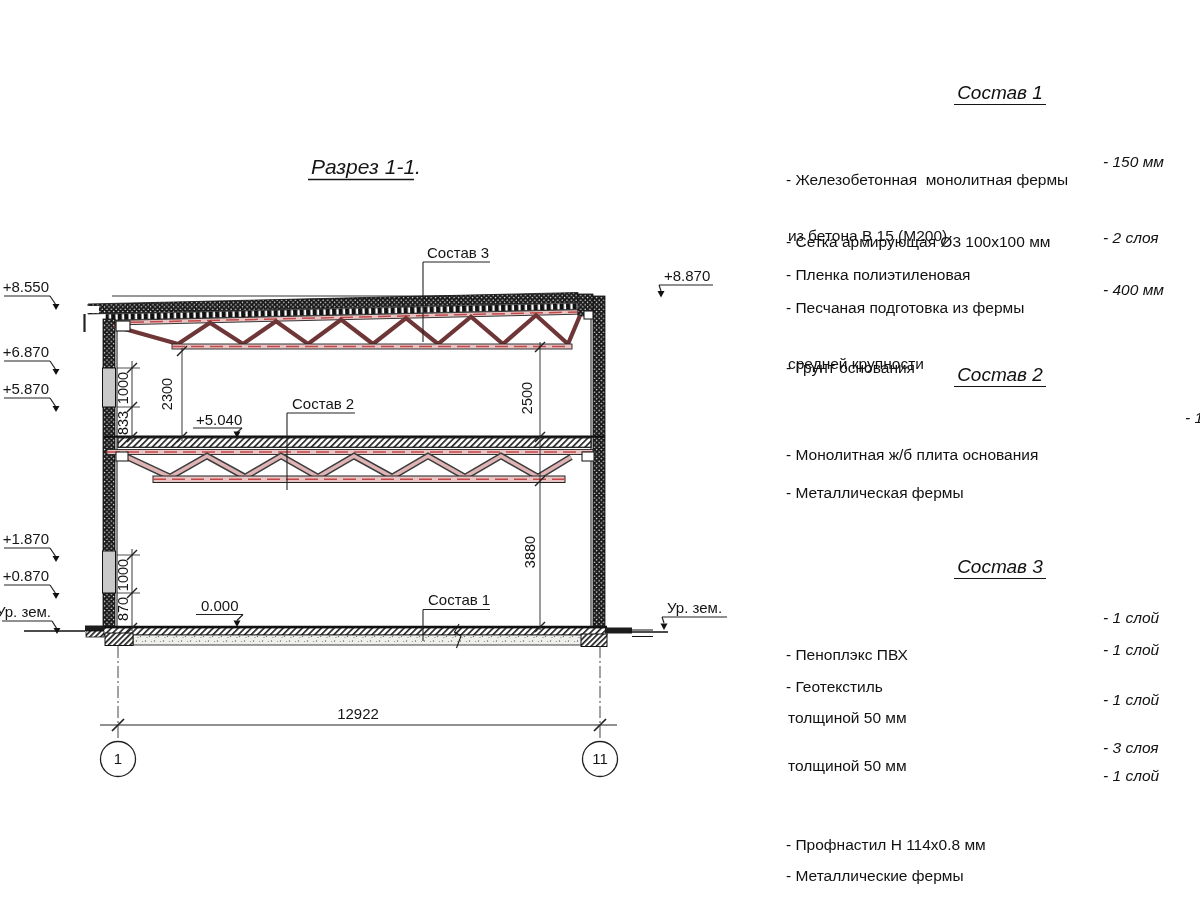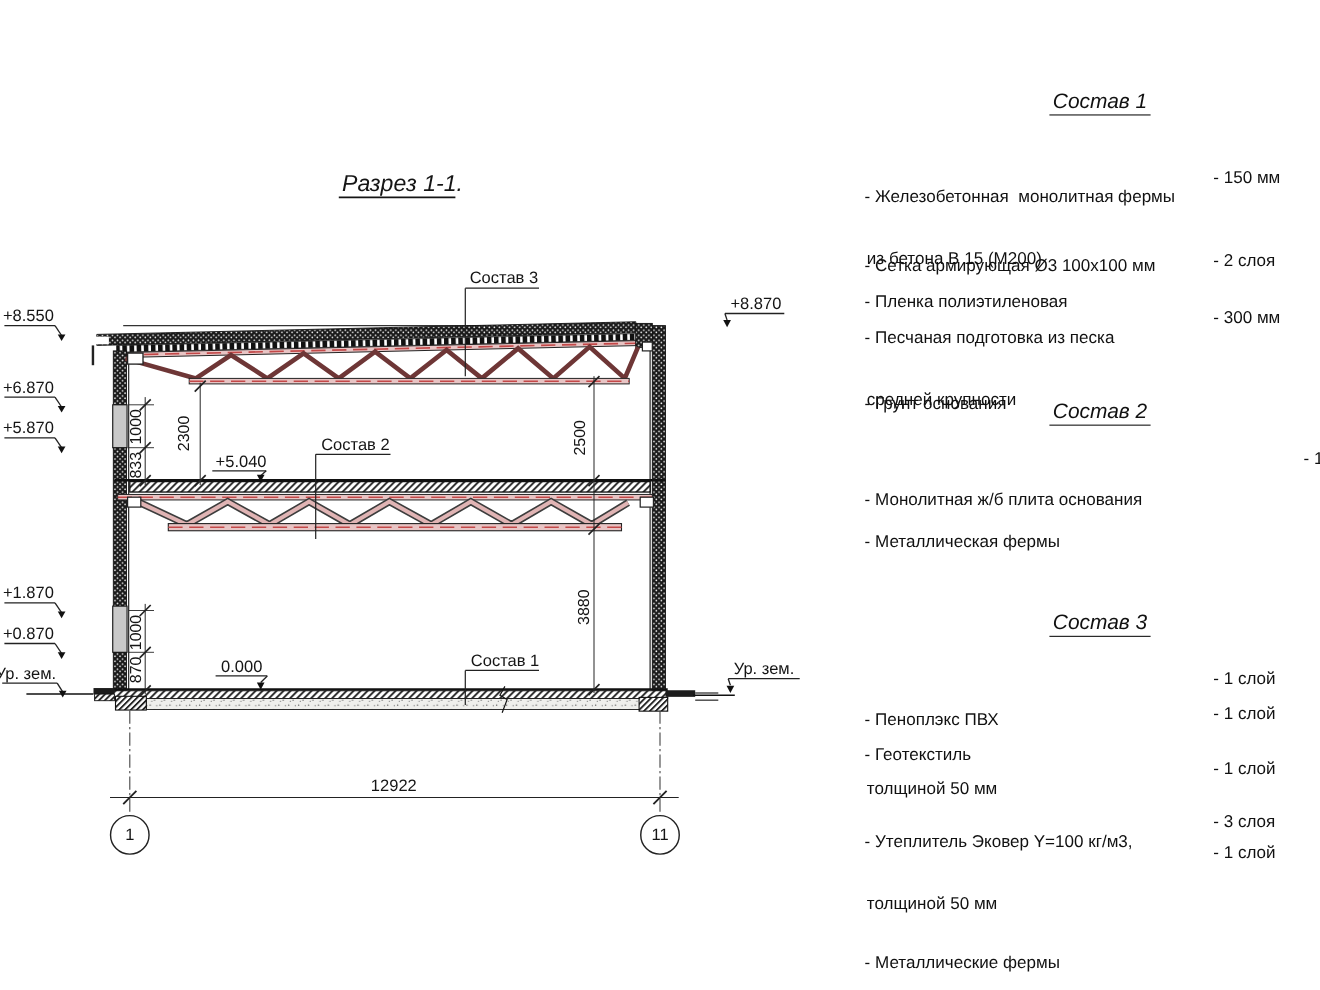--- a/index.html
+++ b/index.html
@@ -10,21 +10,21 @@
   .dwg-text{font-size:15px;}
   .dwg-text-sm{font-size:14.5px;}
   .dwg-title{font-size:21px;font-style:italic;}
   .axis-num{font-size:15px;}
   
   .panel{position:absolute;left:740px;top:0;width:460px;height:900px;font-size:15.5px;line-height:18.5px;}
   .sec-title{position:absolute;left:60px;width:400px;text-align:center;font-style:italic;font-size:19px;}
   .sec-title span{border-bottom:1.6px solid #151515;padding:0 3px 1px 3px;}
   .item{position:absolute;left:46px;right:6px;white-space:pre-wrap;}
   .item .ind{margin-left:2px;}
-  .val{position:absolute;left:317px;top:0;white-space:nowrap;}
+  .val{position:absolute;left:317px;top:0;white-space:nowrap;font-style:italic;}
   .val.l2{top:18.5px;}
   .val.far{left:351px;margin-left:48px;}
 </style>
 </head>
 <body>
 
 <div id="stage">
 
 <svg id="section-svg" width="740" height="900" viewBox="0 0 740 900">
   <defs>
@@ -252,23 +252,23 @@
     <div class="val l2">- 150 мм</div>
   </div>
   <div class="item" style="top:196px">
     <div class="nm">- Сетка армирующая Ø3 100x100 мм</div>
   </div>
   <div class="item" style="top:229px">
     <div class="nm">- Пленка полиэтиленовая</div>
     <div class="val">- 2 слоя</div>
   </div>
   <div class="item" style="top:262px">
-    <div class="nm">- Песчаная подготовка из песка</div>
+    <div class="nm">- Песчаная подготовка из фермы</div>
     <div class="nm ind">средней крупности</div>
-    <div class="val l2">- 300 мм</div>
+    <div class="val l2">- 400 мм</div>
   </div>
   <div class="item" style="top:322px">
     <div class="nm">- Грунт основания</div>
   </div>
 
   <div class="sec-title" style="top:366px"><span>Состав 2</span></div>
 
   <div class="item" style="top:409px">
     <div class="nm">- Монолитная ж/б плита основания</div>
     <div class="val far">- 160 мм</div>
@@ -285,25 +285,27 @@
   </div>
   <div class="item" style="top:641px">
     <div class="nm">- Геотекстиль</div>
     <div class="val">- 1 слой</div>
   </div>
   <div class="item" style="top:672px">
     <div class="nm ind">толщиной 50 мм</div>
     <div class="val l2">- 1 слой</div>
   </div>
   <div class="item" style="top:720px">
-    <div class="nm">- Утеплитель Эковер Y=100 кг/м3,</div>
     <div class="nm ind">толщиной 50 мм</div>
     <div class="val l2">- 3 слоя</div>
   </div>
   <div class="item" style="top:767px">
     <div class="val">- 1 слой</div>
   </div>
+  <div class="item" style="top:799px">
+    <div class="nm">- Профнастил Н 114x0.8 мм</div>
+  </div>
   <div class="item" style="top:830px">
     <div class="nm">- Металлические фермы</div>
   </div>
 </div>
 
 </div>
 
 </body></html>

